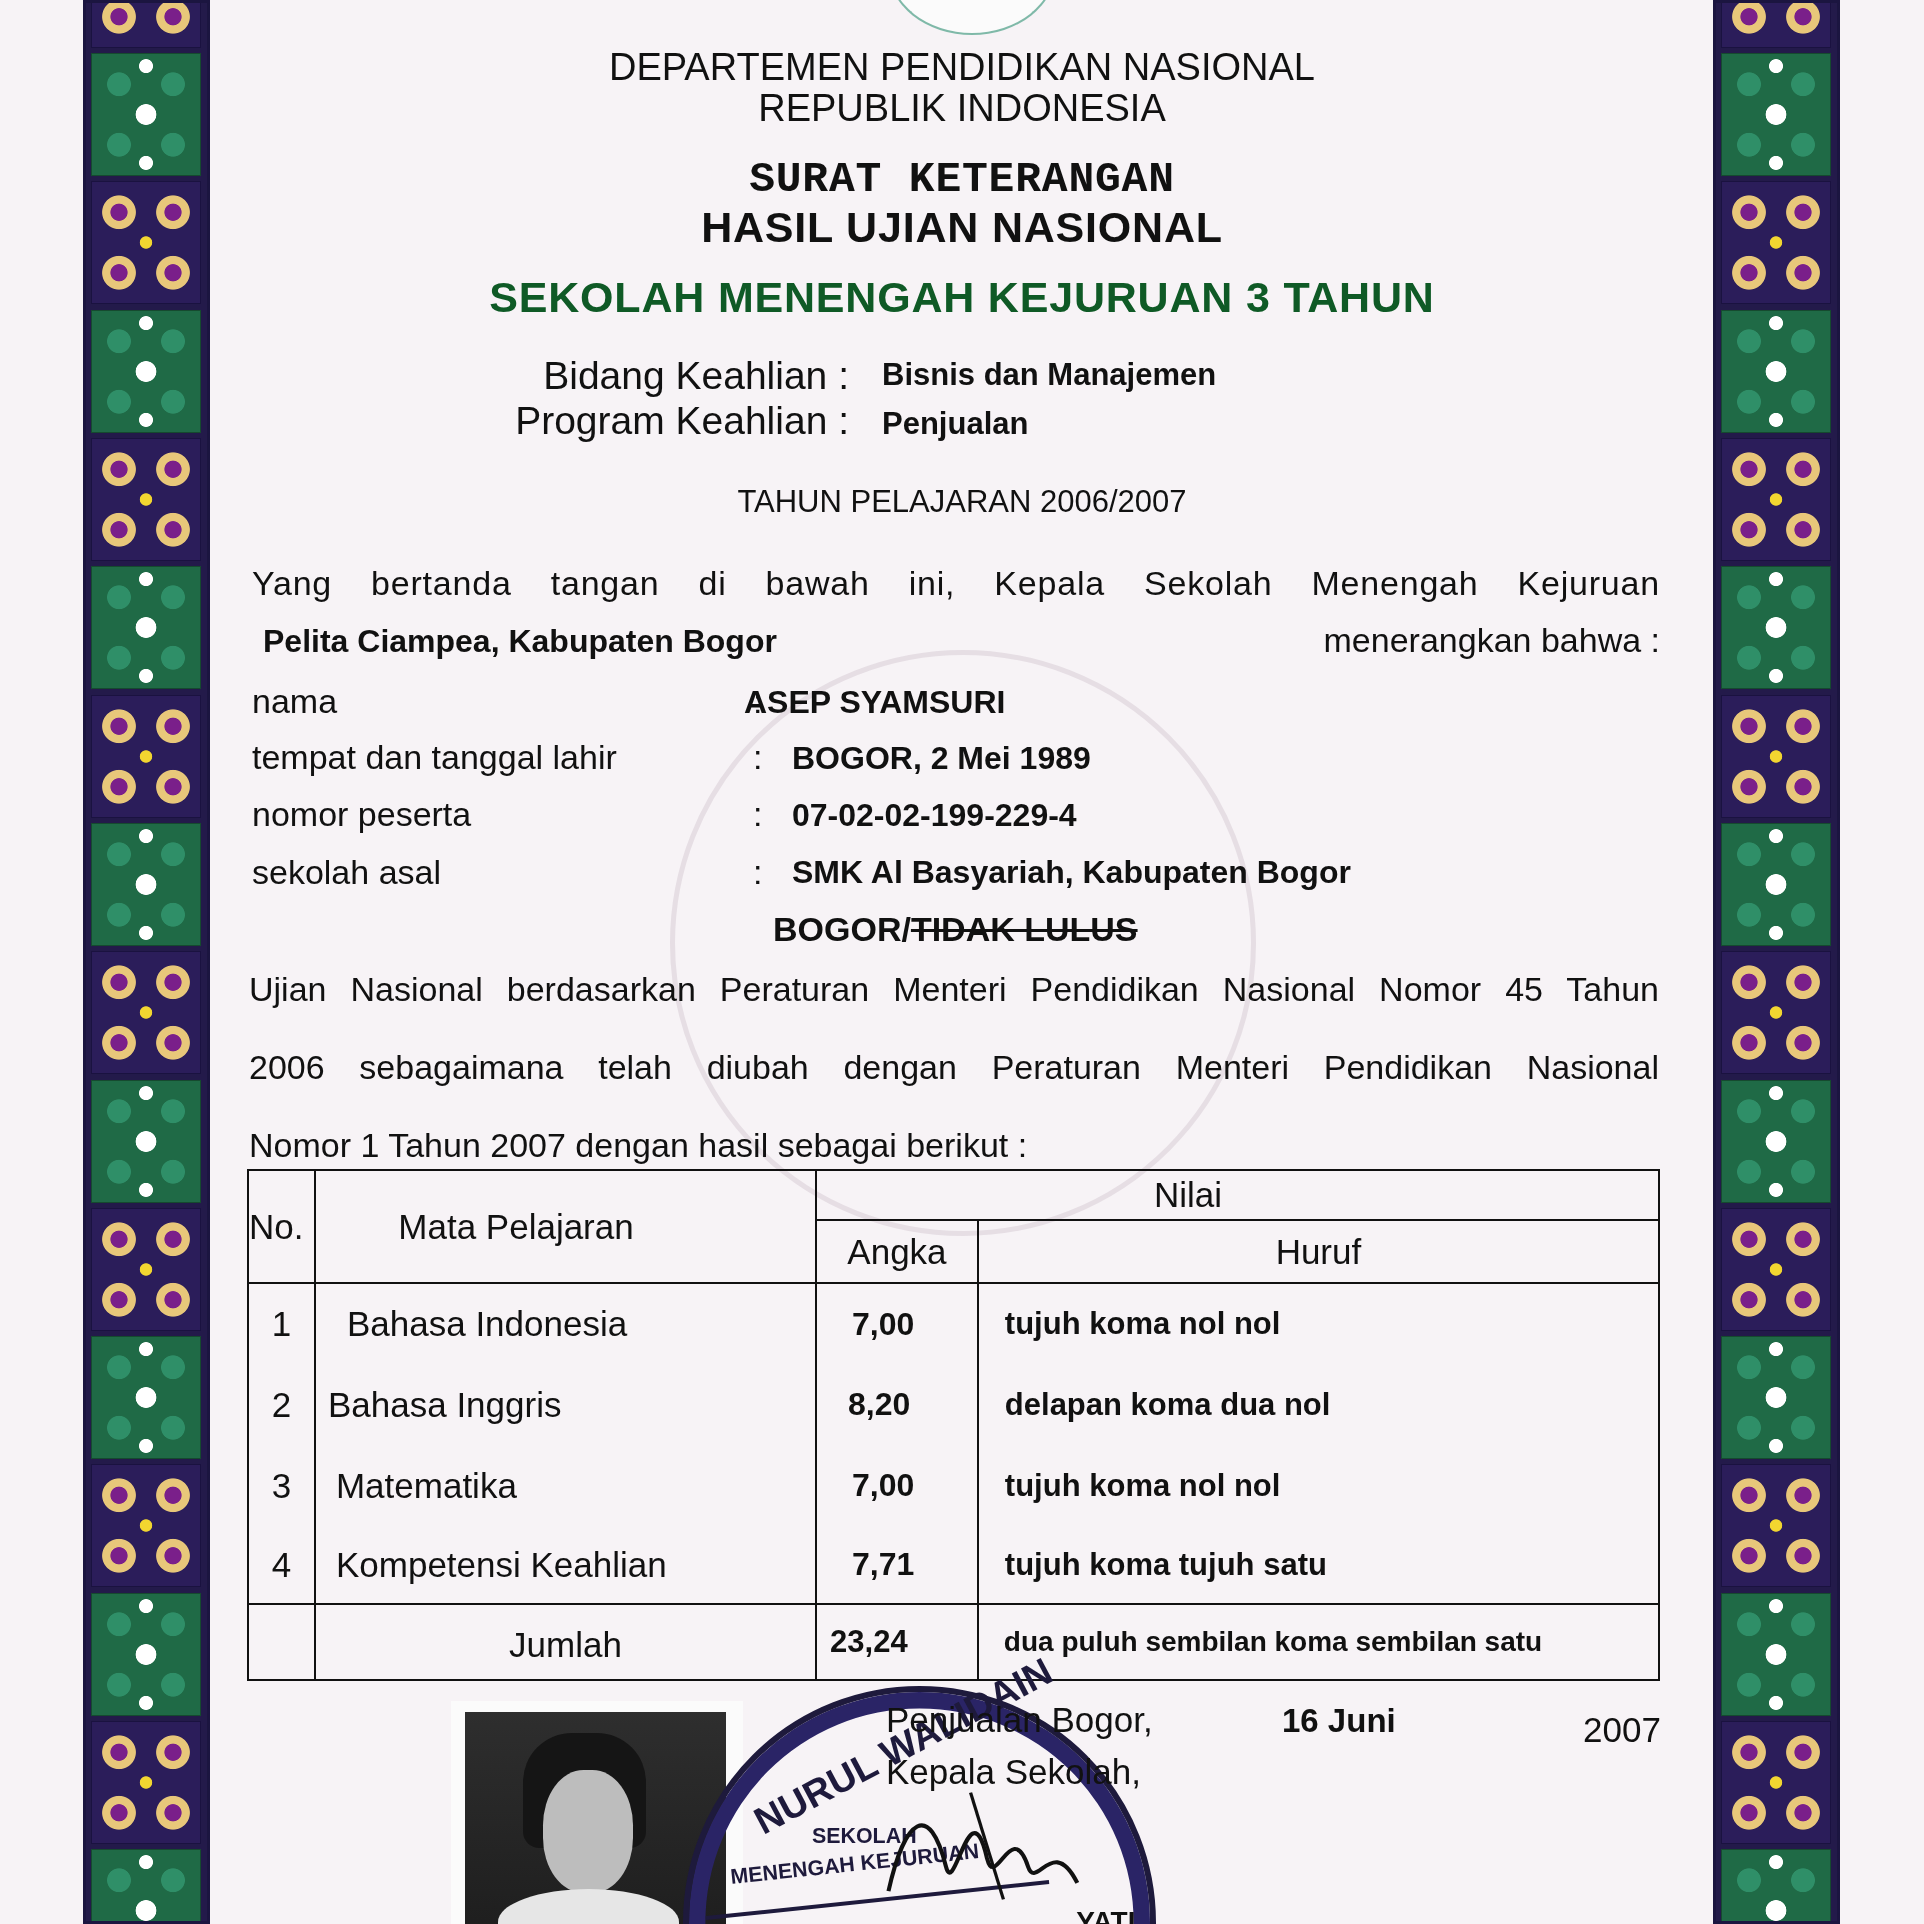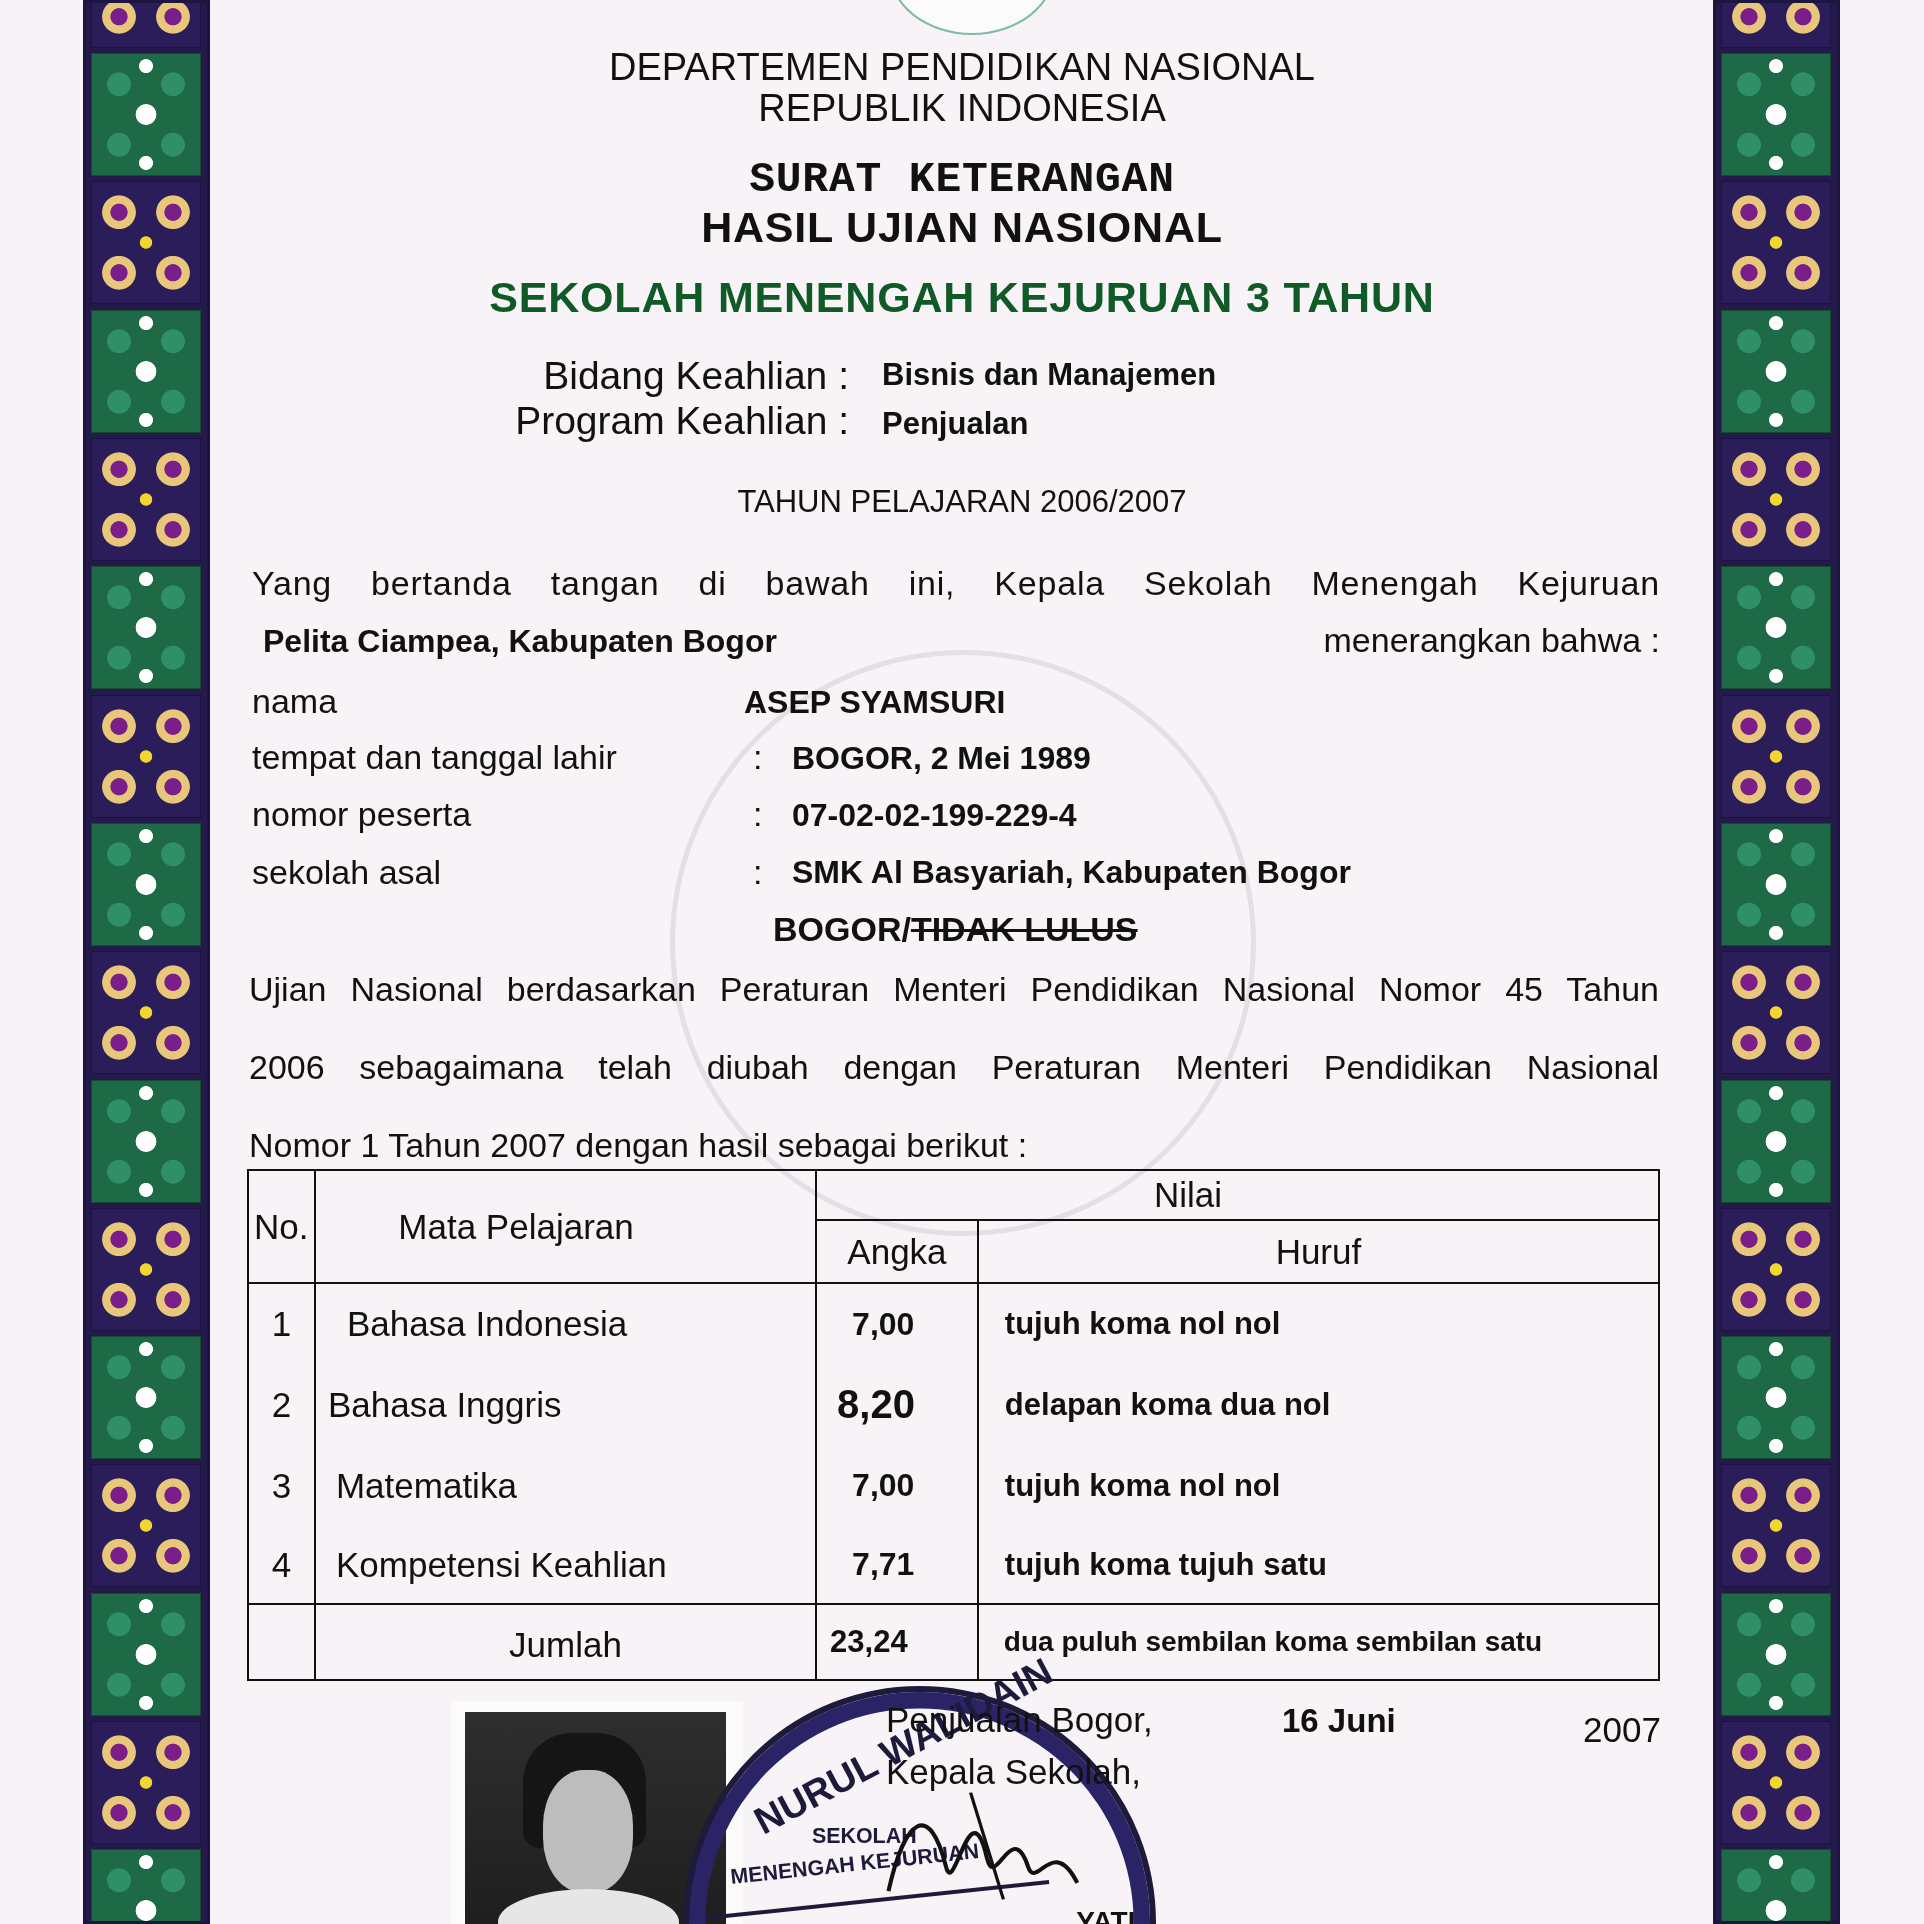--- a/index.html
+++ b/index.html
@@ -160,40 +160,40 @@
 
 <table class="grades">
   <colgroup>
     <col style="width:67px">
       <col style="width:502px">
       <col style="width:162px">
       <col style="width:683px">
   </colgroup>
   <tbody>
       <tr style="height:50px;">
-    <td rowspan="2" class="tb" style="text-align:left; padding-left:5px;">No.</td>
+    <td rowspan="2" class="tb" style="text-align:left; ">No.</td>
     <td rowspan="2" class="tb" style="text-align:center; padding-right:99px;">Mata Pelajaran</td>
     <td colspan="2" class="tb" style="text-align:center; padding-right:99px;">Nilai</td>
   </tr>
   <tr style="height:63px;">
     <td class="tb" style="text-align:center;">Angka</td>
     <td class="tb" style="text-align:center;">Huruf</td>
   </tr>
   </tbody>
     <tbody id="gradeRows">
       <tr style="height: 81px; border-top: 2.5px solid rgb(17, 17, 17);">
         <td style="text-align:center;">1</td>
         <td style="padding-left:31px;">Bahasa Indonesia</td>
         <td style="padding-left:35px; font-weight:bold; font-size:32px;">7,00</td>
         <td style="padding-left:26px; font-weight:bold; font-size:31px;">tujuh koma nol nol</td>
       </tr>
       <tr style="height: 81px;">
         <td style="text-align:center;">2</td>
         <td style="padding-left:12px;margin-left:47px;">Bahasa Inggris</td>
-        <td style="padding-left:20px; font-weight:bold; font-size:40px;">8,20</td>
+        <td style="padding-left:31px; font-weight:bold; font-size:32px;">8,20</td>
         <td style="padding-left:26px; font-weight:bold; font-size:31px;">delapan koma dua nol</td>
       </tr>
       <tr style="height: 81px;">
         <td style="text-align:center;">3</td>
         <td style="padding-left:20px;">Matematika</td>
         <td style="padding-left:35px; font-weight:bold; font-size:32px;">7,00</td>
         <td style="padding-left:26px; font-weight:bold; font-size:31px;">tujuh koma nol nol</td>
       </tr>
       <tr style="height: 78px;">
         <td style="text-align:center;">4</td>

